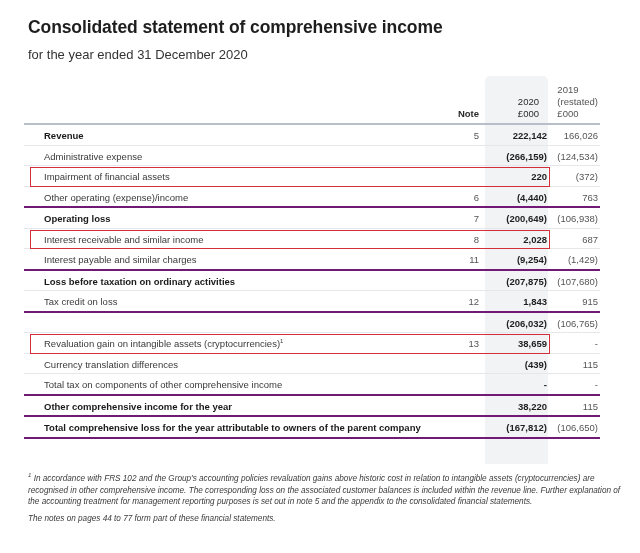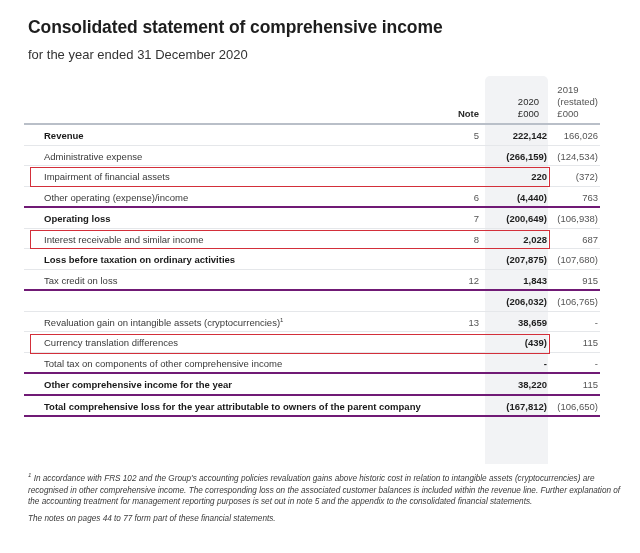--- a/index.html
+++ b/index.html
@@ -196,20 +196,26 @@
         <span class="c-note">7</span>
         <span class="c-cur">(200,649)</span>
         <span class="c-prior">(106,938)</span>
       </div>
       <div class="row">
         <span class="c-label"><span>Interest receivable and similar income</span></span>
         <span class="c-note">8</span>
         <span class="c-cur">2,028</span>
         <span class="c-prior">687</span>
       </div>
+      <div class="row sep-after">
+        <span class="c-label"><span>Interest payable and similar charges</span></span>
+        <span class="c-note">11</span>
+        <span class="c-cur">(9,254)</span>
+        <span class="c-prior">(1,429)</span>
+      </div>
       <div class="row bold">
         <span class="c-label"><span>Loss before taxation on ordinary activities</span></span>
         <span class="c-note"></span>
         <span class="c-cur">(207,875)</span>
         <span class="c-prior">(107,680)</span>
       </div>
       <div class="row sep-after">
         <span class="c-label"><span>Tax credit on loss</span></span>
         <span class="c-note">12</span>
         <span class="c-cur">1,843</span>

